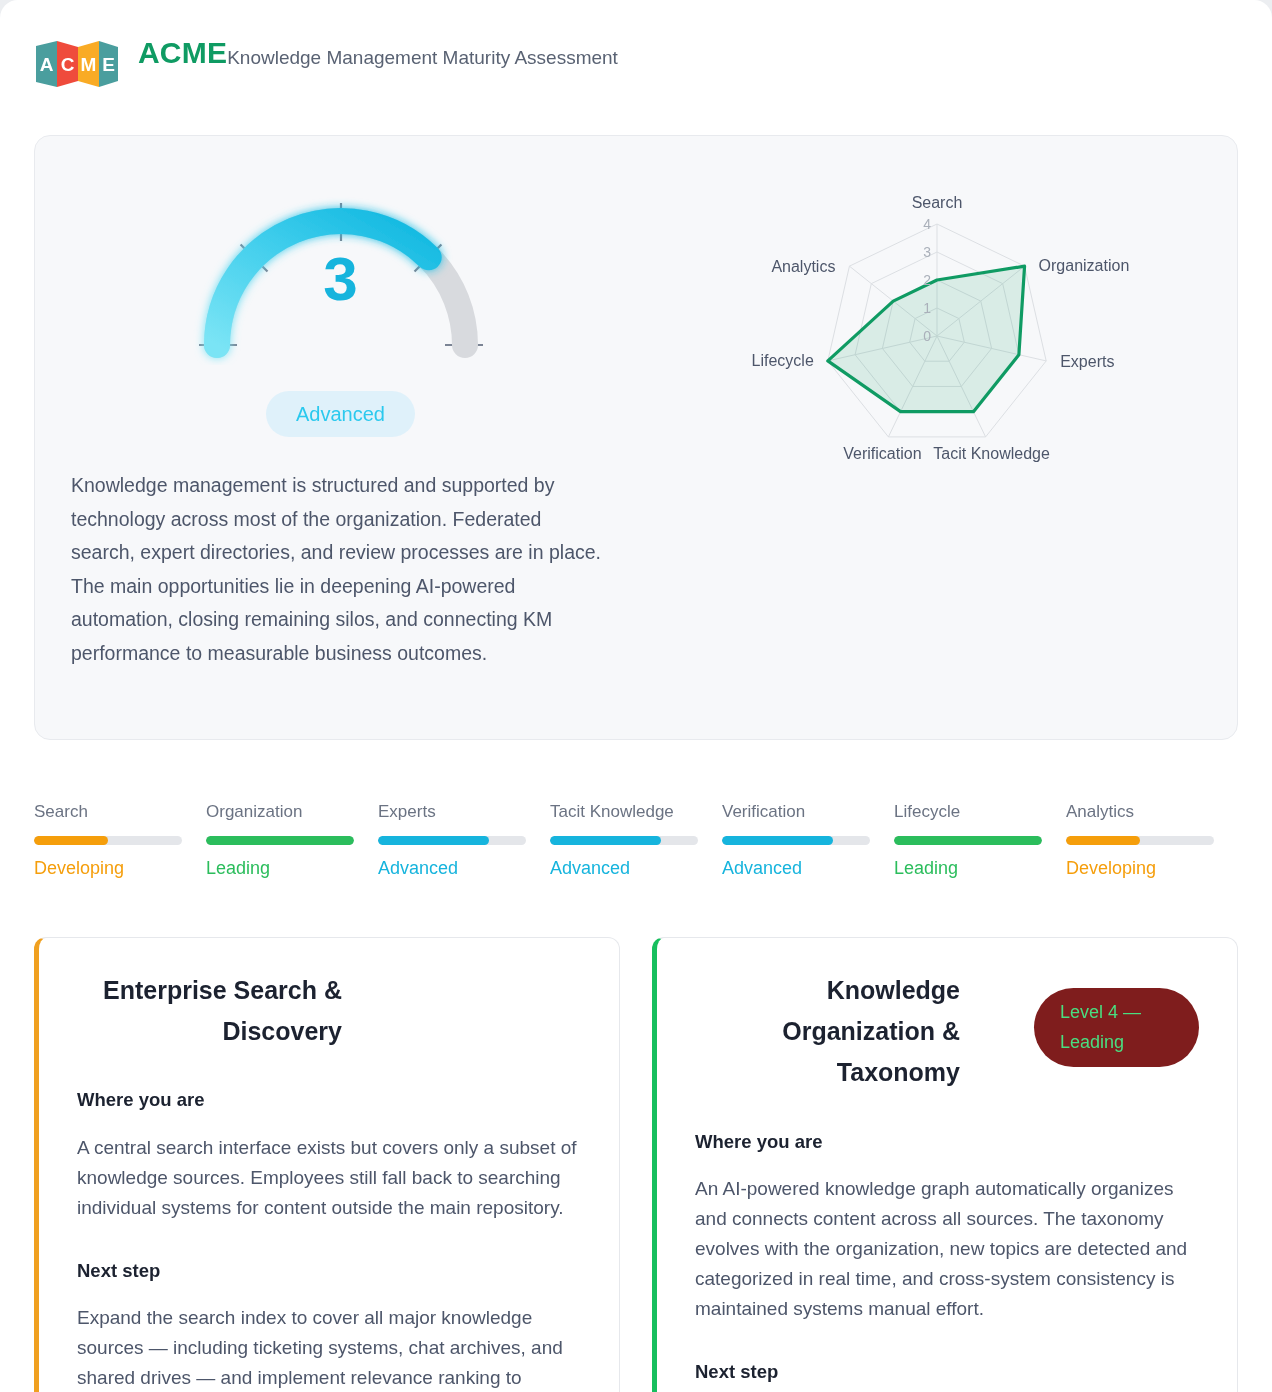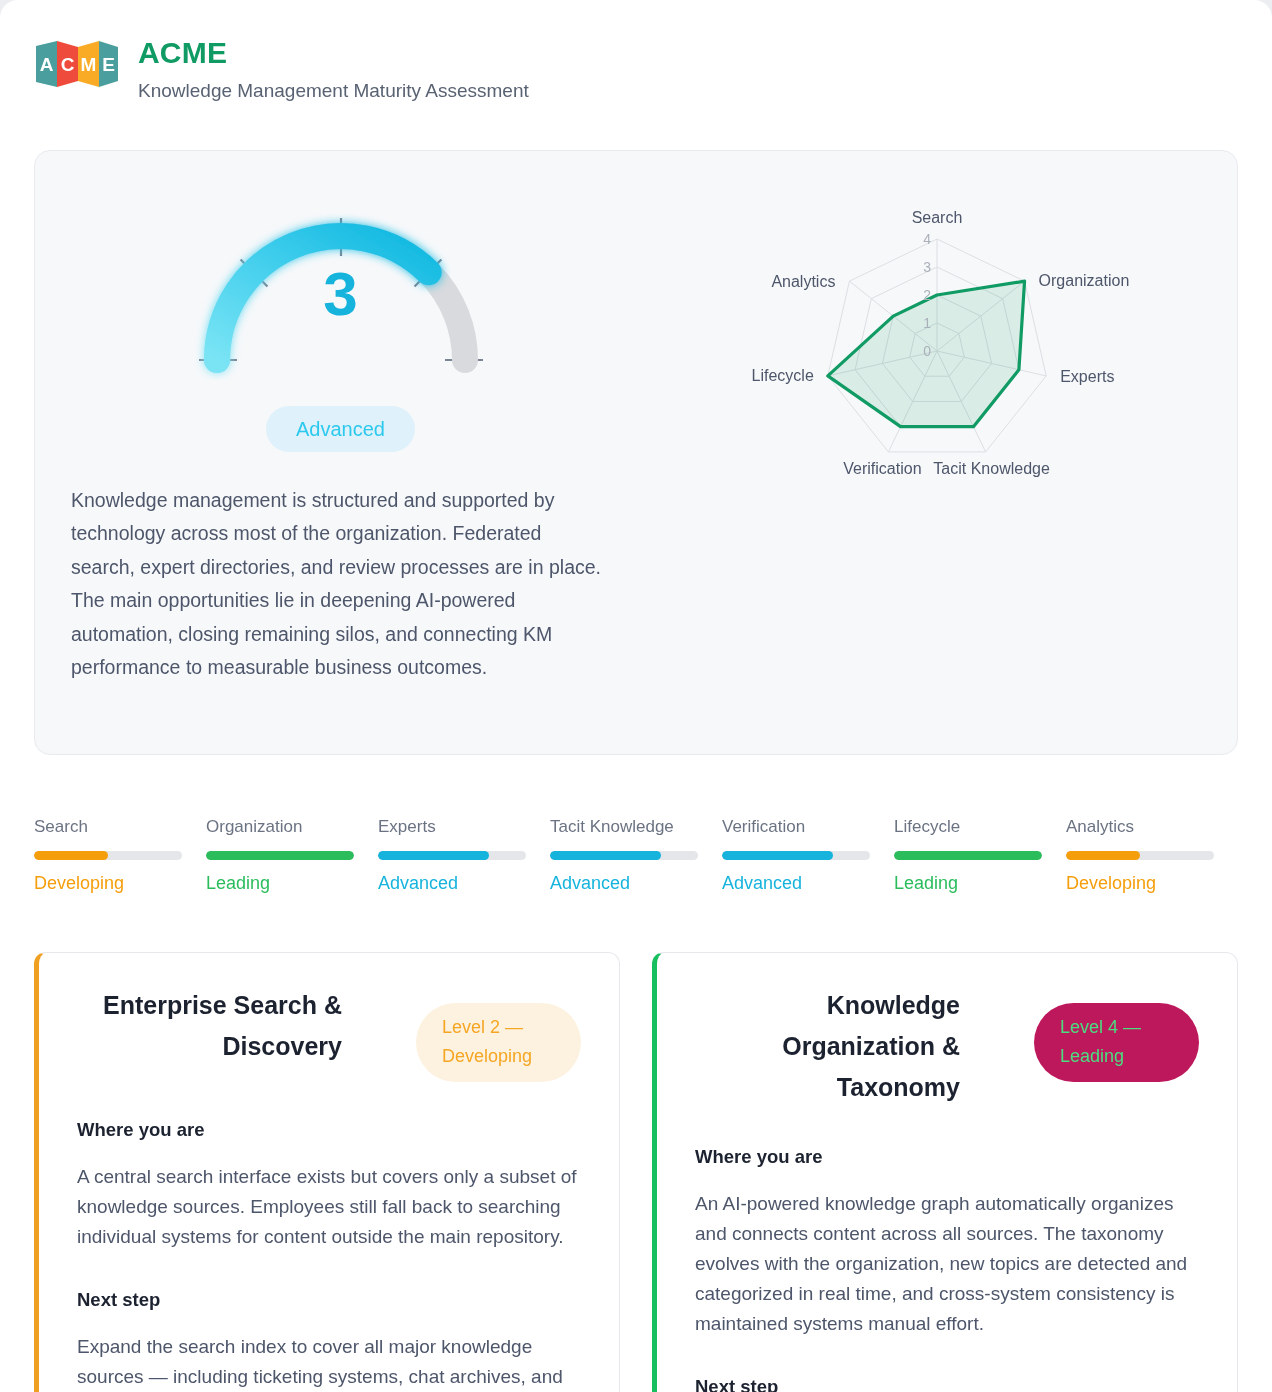--- a/index.html
+++ b/index.html
@@ -22,21 +22,21 @@
   }
 
   
   .header {
     display: flex;
     align-items: flex-start;
     padding: 36px 0 0 34px;
     gap: 18px;
   }
   .logo-mark { width: 86px; height: 48px; flex: 0 0 auto; margin-top: 4px; }
-  .brand-block { display: flex; flex-direction: column; }
+  .brand-block { display: flex; }
   .brand-name {
     font-size: 30px;
     font-weight: bold;
     color: #0f9b63;
     line-height: 1.1;
     letter-spacing: .2px;
   }
   .brand-sub {
     font-size: 19px;
     color: #596273;
@@ -321,31 +321,30 @@
           <div class="dim-fill" style="width: 50%; background: rgb(245, 158, 11);"></div>
         </div>
         <div class="dim-label" style="color: rgb(245, 158, 11);">Developing</div>
       </div>
     </div>
 
   <div class="cards-row" id="cards-row">
       <div class="detail-card" style="border-left-color: rgb(240, 160, 32);">
         <div class="card-head">
           <div class="card-title">Enterprise Search &amp; Discovery</div>
-          <div class="card-badge" style="color: rgb(245, 166, 35); background: rgb(253, 242, 224);">Level 2 — Developing</div>
         </div>
         <div class="sec-head">Where you are</div>
         <div class="sec-body">A central search interface exists but covers only a subset of knowledge sources. Employees still fall back to searching individual systems for content outside the main repository.</div>
         <div class="sec-head">Next step</div>
         <div class="sec-body">Expand the search index to cover all major knowledge sources — including ticketing systems, chat archives, and shared drives — and implement relevance ranking to surface the most useful results</div>
       </div>
       <div class="detail-card" style="border-left-color: rgb(23, 191, 94);">
         <div class="card-head">
           <div class="card-title">Knowledge Organization &amp; Taxonomy</div>
-          <div class="card-badge" style="color: rgb(74, 222, 128); background: #be185d;">Level 4 — Leading</div>
+          <div class="card-badge" style="color: rgb(74, 222, 128); background: #7f1d1d;">Level 4 — Leading</div>
         </div>
         <div class="sec-head">Where you are</div>
         <div class="sec-body">An AI-powered knowledge graph automatically organizes and connects content across all sources. The taxonomy evolves with the organization, new topics are detected and categorized in real time, and cross-system consistency is maintained systems manual effort.</div>
         <div class="sec-head">Next step</div>
         <div class="sec-body">Leverage the knowledge graph for strategic insight — identify emerging topics, detect knowledge</div>
       </div>
     </div>
 
 </div>
 

